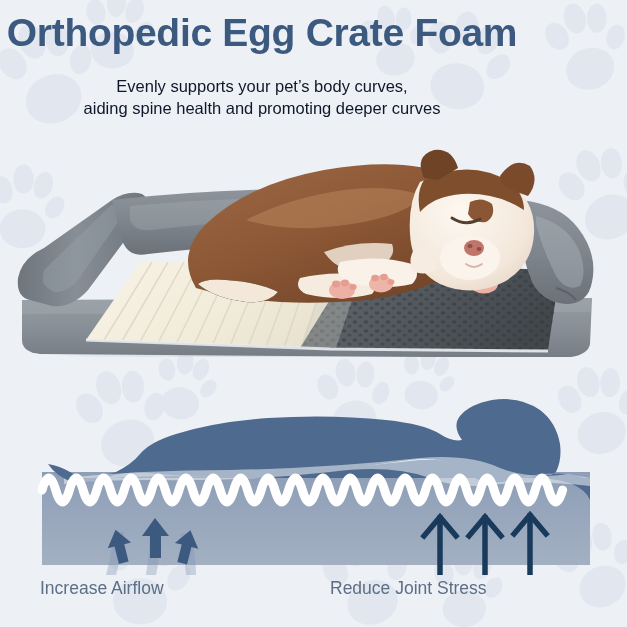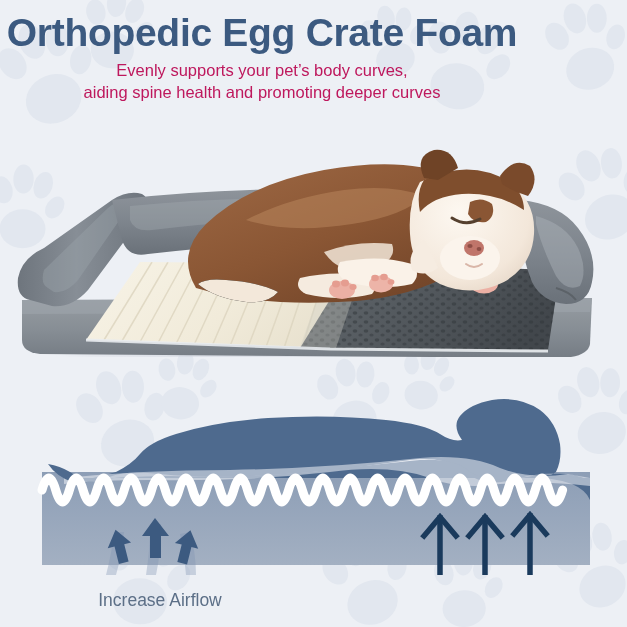--- a/index.html
+++ b/index.html
@@ -16,36 +16,36 @@
 
   
   .header{position:absolute;left:0;top:0;width:524px;text-align:center;z-index:5;}
   .title{
     font-size:39px;font-weight:700;color:#3c5a80;
     letter-spacing:-0.3px;line-height:1;
     margin:0;padding-top:13px;
     white-space:nowrap;
   }
   .subtitle{
-    font-size:16.5px;color:#be185d;line-height:1.32;
-    margin:0;padding-top:8px;font-weight:400;
+    font-size:16.5px;color:#0f172a;line-height:1.32;
+    margin:16px;padding-top:8px;font-weight:400;
   }
   .subtitle .l2{display:block;}
 
   
   .photo{position:absolute;left:0;top:112px;width:627px;height:245px;z-index:4;}
 
   
   .diagram{position:absolute;left:0;top:360px;width:627px;height:215px;z-index:4;}
 
   
   .captions{position:absolute;left:0;top:578px;width:627px;height:40px;z-index:6;}
   .cap{
-    position:absolute;top:12px;font-size:17.5px;color:#5c6f87;
-    text-align:center;white-space:nowrap;
+    position:absolute;top:0;font-size:17.5px;color:#5c6f87;
+    white-space:nowrap;
   }
   .cap-left{left:40px;width:240px;}
   .cap-right{left:330px;width:250px;}
 </style>
 </head>
 <body>
 
 <div id="root">
 
   <svg class="paw-layer" width="627" height="627" viewBox="0 0 627 627" aria-hidden="true">
@@ -314,15 +314,16 @@
         <g>
           <path d="M530 215 L530 156"></path>
           <path d="M514 174 L530 155 L546 174"></path>
         </g>
       </g>
     </svg>
   </div>
 
   <div class="captions">
     <div class="cap cap-left">Increase Airflow</div>
+    <div class="cap cap-right">Reduce Joint Stress</div>
   </div>
 
 </div>
 
 </body></html>

